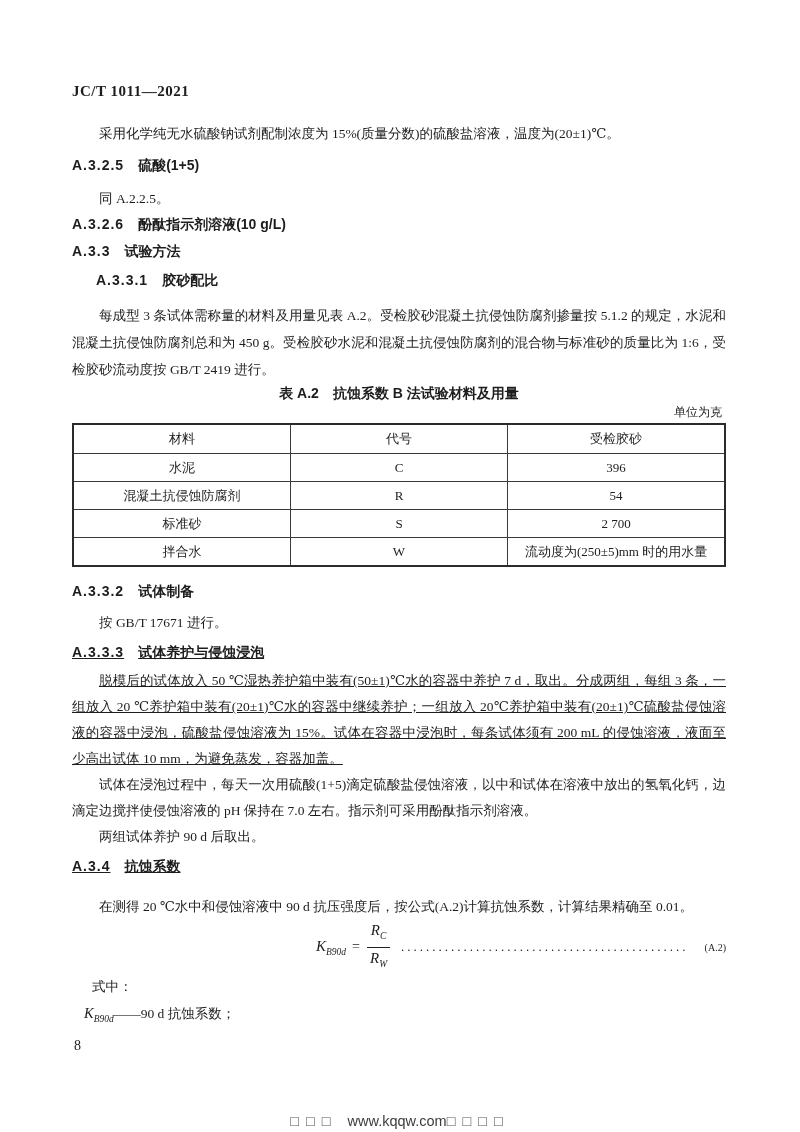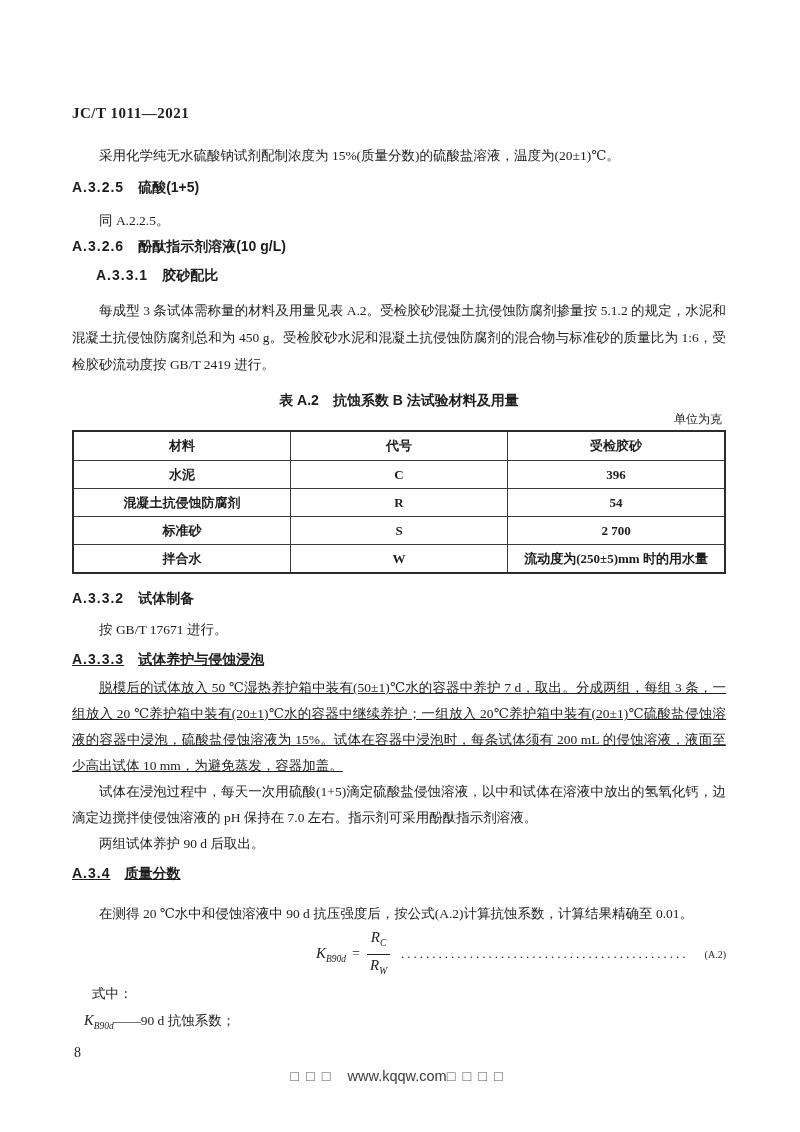--- a/index.html
+++ b/index.html
@@ -8,21 +8,21 @@
     background: #ffffff;
     color: #1d1d1d;
     font-family: "Liberation Serif", "DejaVu Serif", serif;
     position: relative;
     overflow: hidden;
   }
   .page {
     position: relative;
     width: 800px; height: 1132px;
     box-sizing: border-box;
-    padding: 105px 74px 0 72px;
+    padding: 83px 74px 0 72px;
   }
   .doc-header {
     font-weight: bold;
     font-size: 15px;
     letter-spacing: 0.5px;
   }
   .para {
     margin: 0;
     font-size: 13.5px;
     line-height: 27px;
@@ -39,21 +39,21 @@
     line-height: 20px;
   }
   .sec-h .h-num { margin-right: 14px; letter-spacing: 1px; }
   .mt20 { margin-top: 20px; } .mt14 { margin-top: 14px; text-align: center; }
   .mt12 { margin-top: 12px; } .mt10 { margin-top: 10px; }
   .mt9  { margin-top: 9px; margin-left: 24px; }  .mt8  { margin-top: 8px; }
   .mt7  { margin-top: 7px; }  .mt6  { margin-top: 6px; text-decoration: underline; }
   .mt5  { margin-top: 18px; }
   .mt2  { margin-top: 2px; }  .mt0  { margin-top: 0; }
   .tbl-caption {
-    margin-top: 12px;
+    margin-top: 0;
     text-align: center;
     font-family: "Liberation Sans", "DejaVu Sans", sans-serif;
     font-weight: bold;
     font-size: 14px;
     line-height: 20px;
   }
   .unit-note {
     margin: 2px 4px 3px 0;
     text-align: right;
     font-size: 12px;
@@ -62,21 +62,21 @@
   table.a2 {
     width: 100%;
     border-collapse: collapse;
     table-layout: fixed;
     border: 2px solid #2b2b2b;
   }
   table.a2 th, table.a2 td {
     border: 1px solid #3a3a3a;
     text-align: center;
     vertical-align: middle;
-    font-weight: bold;
+    font-weight: normal;
     font-size: 13px;
     padding: 0 4px;
   }
   table.a2 th { height: 28px; }
   table.a2 td { height: 27px; }
   .formula-row {
     display: flex;
     align-items: center;
     margin-top: 4px;
     height: 46px;
@@ -120,21 +120,21 @@
     line-height: 26px;
   }
   .def-sym { font-style: italic; font-size: 14.5px; }
   .page-num {
     margin: 6px 0 0 2px;
     font-size: 14px;
   }
   .footer {
     position: absolute;
     left: 0; right: 0;
-    top: 1068px;
+    top: 1113px;
     text-align: center;
     font-family: "Liberation Sans", "DejaVu Sans", sans-serif;
     font-size: 14.5px;
     color: #3c3c3c;
   }
   .footer .boxes { letter-spacing: 7px; color: #555; }
   .footer .boxes.left { margin-right: 10px; }
 </style>
 </head>
 <body>
@@ -149,20 +149,24 @@
     <span class="h-num">A.3.2.5</span>
     <span class="h-title">硫酸(1+5)</span>
   </div>
   <p class="para mt10">同 A.2.2.5。</p>
 
   <div class="sec-h mt2">
     <span class="h-num">A.3.2.6</span>
     <span class="h-title">酚酞指示剂溶液(10 g/L)</span>
   </div>
 
+  <div class="sec-h mt7">
+    <span class="h-num">A.3.3</span>
+    <span class="h-title">试验方法</span>
+  </div>
 
   <div class="sec-h mt9">
     <span class="h-num">A.3.3.1</span>
     <span class="h-title">胶砂配比</span>
   </div>
   <p class="para mt12">每成型 3 条试体需称量的材料及用量见表 A.2。受检胶砂混凝土抗侵蚀防腐剂掺量按 5.1.2 的规定，水泥和混凝土抗侵蚀防腐剂总和为 450 g。受检胶砂水泥和混凝土抗侵蚀防腐剂的混合物与标准砂的质量比为 1:6，受检胶砂流动度按 GB/T 2419 进行。</p>
 
   <div class="tbl-caption">表 A.2　抗蚀系数 B 法试验材料及用量</div>
   <div class="unit-note">单位为克</div>
 
@@ -207,21 +211,21 @@
   <div class="sec-h mt6">
     <span class="h-num">A.3.3.3</span>
     <span class="h-title">试体养护与侵蚀浸泡</span>
   </div>
   <p class="para tight mt6">脱模后的试体放入 50 ℃湿热养护箱中装有(50±1)℃水的容器中养护 7 d，取出。分成两组，每组 3 条，一组放入 20 ℃养护箱中装有(20±1)℃水的容器中继续养护；一组放入 20℃养护箱中装有(20±1)℃硫酸盐侵蚀溶液的容器中浸泡，硫酸盐侵蚀溶液为 15%。试体在容器中浸泡时，每条试体须有 200 mL 的侵蚀溶液，液面至少高出试体 10 mm，为避免蒸发，容器加盖。</p>
   <p class="para tight mt0">试体在浸泡过程中，每天一次用硫酸(1+5)滴定硫酸盐侵蚀溶液，以中和试体在溶液中放出的氢氧化钙，边滴定边搅拌使侵蚀溶液的 pH 保持在 7.0 左右。指示剂可采用酚酞指示剂溶液。</p>
   <p class="para tight mt0">两组试体养护 90 d 后取出。</p>
 
   <div class="sec-h mt6">
     <span class="h-num">A.3.4</span>
-    <span class="h-title">质量分数</span>
+    <span class="h-title">抗蚀系数</span>
   </div>
   <p class="para tight mt5">在测得 20 ℃水中和侵蚀溶液中 90 d 抗压强度后，按公式(A.2)计算抗蚀系数，计算结果精确至 0.01。</p>
 
   <div class="formula-row">
     <span class="f-group">
       <span class="f-var"><span>K</span><sub>B90d</sub></span>
       <span class="f-eq">=</span>
       <span class="frac">
         <span class="num f-var"><span>R</span><sub>C</sub></span>
         <span class="den f-var"><span>R</span><sub>W</sub></span>

